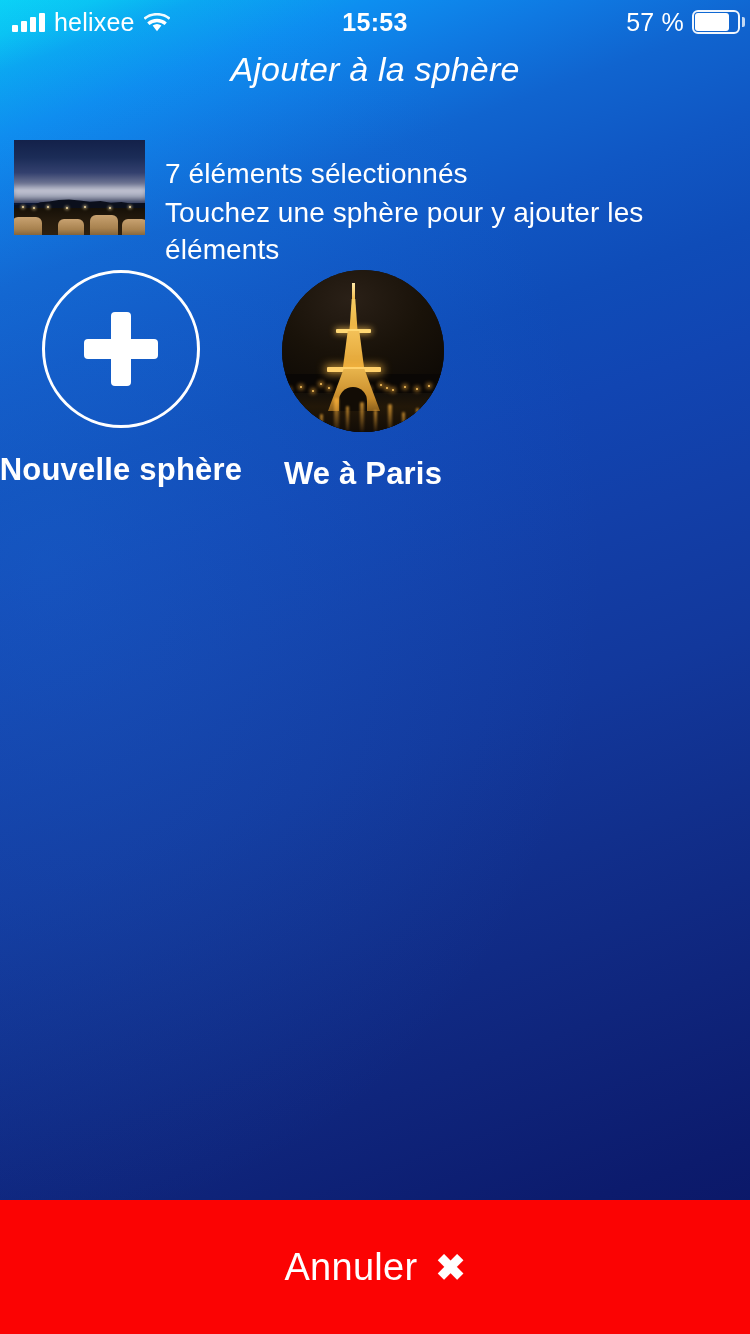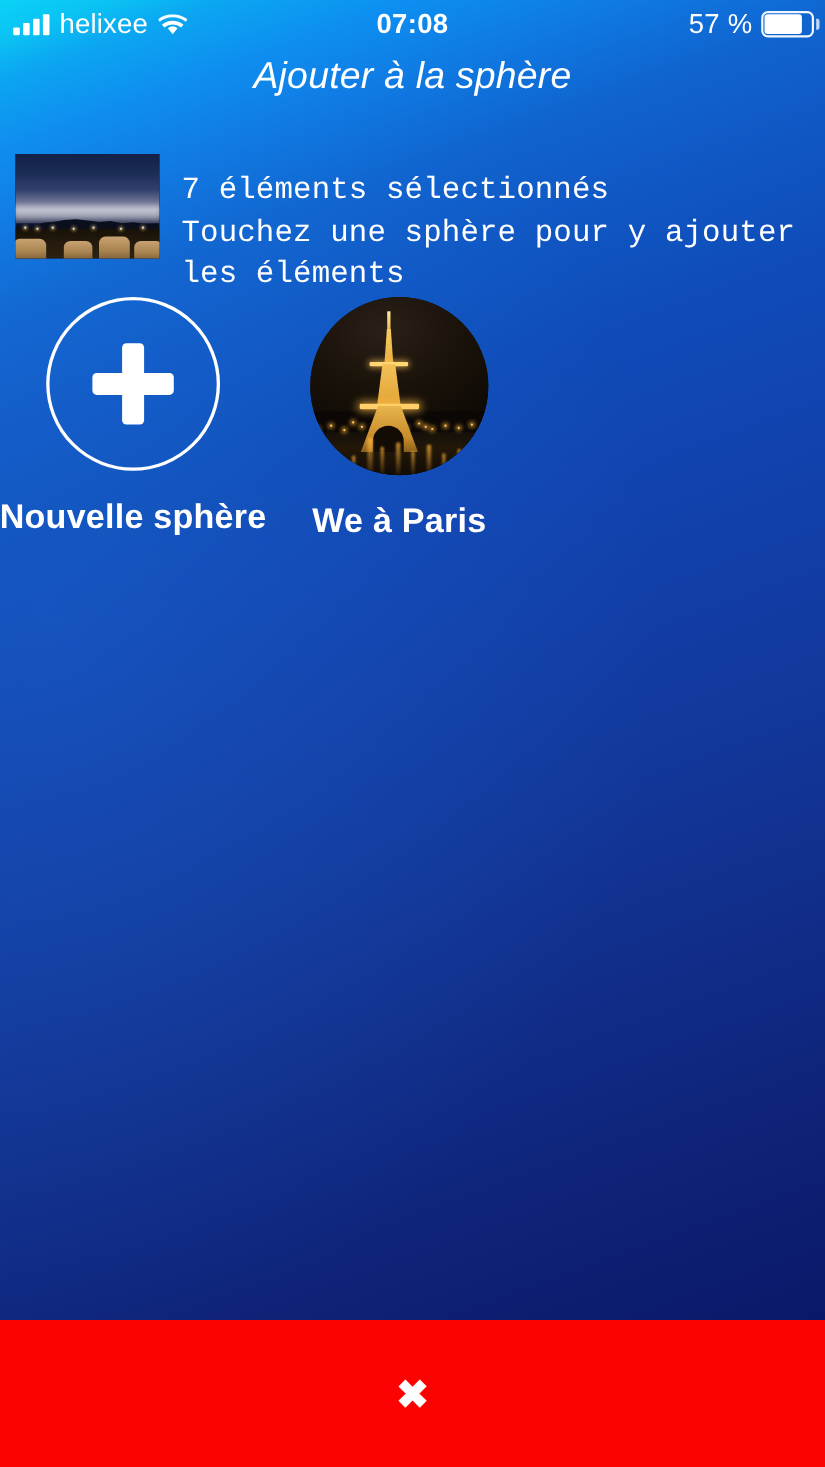--- a/index.html
+++ b/index.html
@@ -178,21 +178,20 @@
   }
   .thumb .lights i {
     position:absolute; width:2px; height:2px; background:#f2d9a0; border-radius:50%;
     box-shadow:0 0 3px 1px rgba(242,217,160,0.7);
   }
 
   .sel-text {
     margin-left:20px;
     color:#ffffff;
     padding-top:16px;
-    font-family:Liberation Mono, monospace;
   }
   .sel-count {
     font-size:28px;
     font-weight:400;
     letter-spacing:0.1px;
     line-height:1.32;
   }
   .sel-hint {
     font-size:28px;
     font-weight:400;
@@ -378,21 +377,21 @@
       </span>
       <span class="carrier">helixee</span>
       <span class="wifi">
         <svg width="26" height="19" viewBox="0 0 26 19">
           <path d="M13 18.2 L8.6 12.6 a7.2 7.2 0 0 1 8.8 0 Z" fill="#ffffff"></path>
           <path d="M13 9.2 a11.6 11.6 0 0 0 -7.6 2.9 l-2.2 -2.6 a15 15 0 0 1 19.6 0 l-2.2 2.6 A11.6 11.6 0 0 0 13 9.2 Z" fill="#ffffff"></path>
           <path d="M13 2.6 A18.6 18.6 0 0 0 1.2 6.8 L -0.6 4.6 A22 22 0 0 1 26.6 4.6 l-1.8 2.2 A18.6 18.6 0 0 0 13 2.6 Z" fill="#ffffff" opacity="0.95"></path>
         </svg>
       </span>
     </div>
-    <div class="sb-center">07:08</div>
+    <div class="sb-center">15:53</div>
     <div class="sb-right">
       <span class="batt-pct">57 %</span>
       <span class="battery">
         <span class="shell"></span>
         <span class="fill" id="batt-fill" style="width: 71%;"></span>
         <span class="cap"></span>
       </span>
     </div>
   </div>
 
@@ -478,16 +477,17 @@
           <i style="left:38px;bottom:0;width:3px;height:18px"></i>
           <i style="left:24px;bottom:0;width:3px;height:14px"></i>
         </span>
       </div>
       <div class="sphere-label">We à Paris</div>
     </div>
 
   </div>
 
   <div class="cancel-bar" style="background: rgb(251, 3, 3);">
+    <span class="cancel-label">Annuler</span>
     <span class="cancel-x">✖</span>
   </div>
 
 </div>
 
 </body></html>

